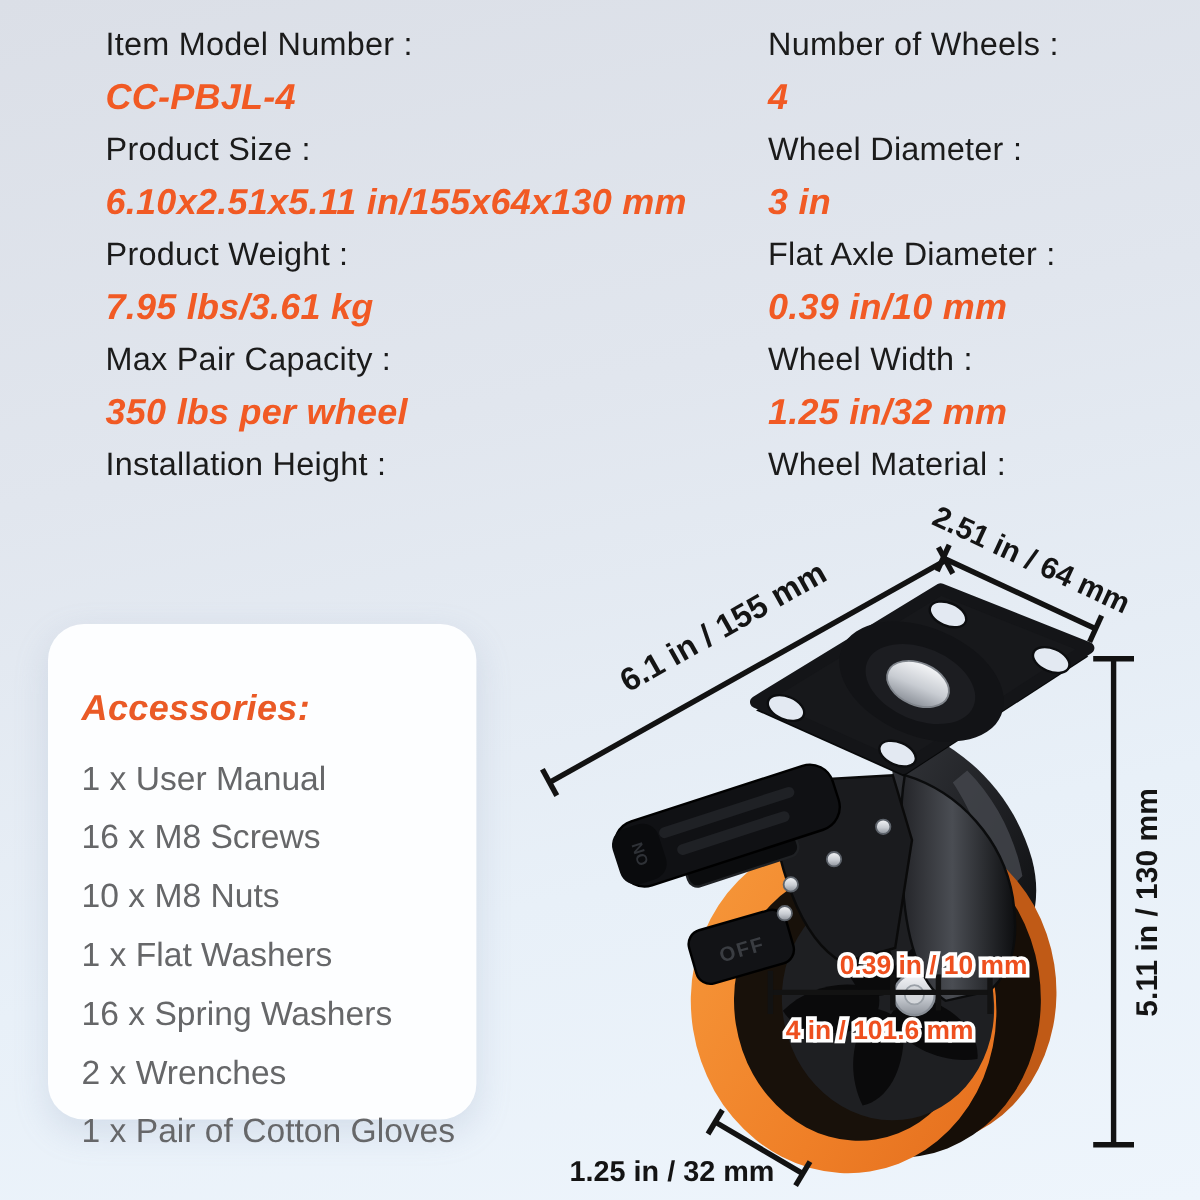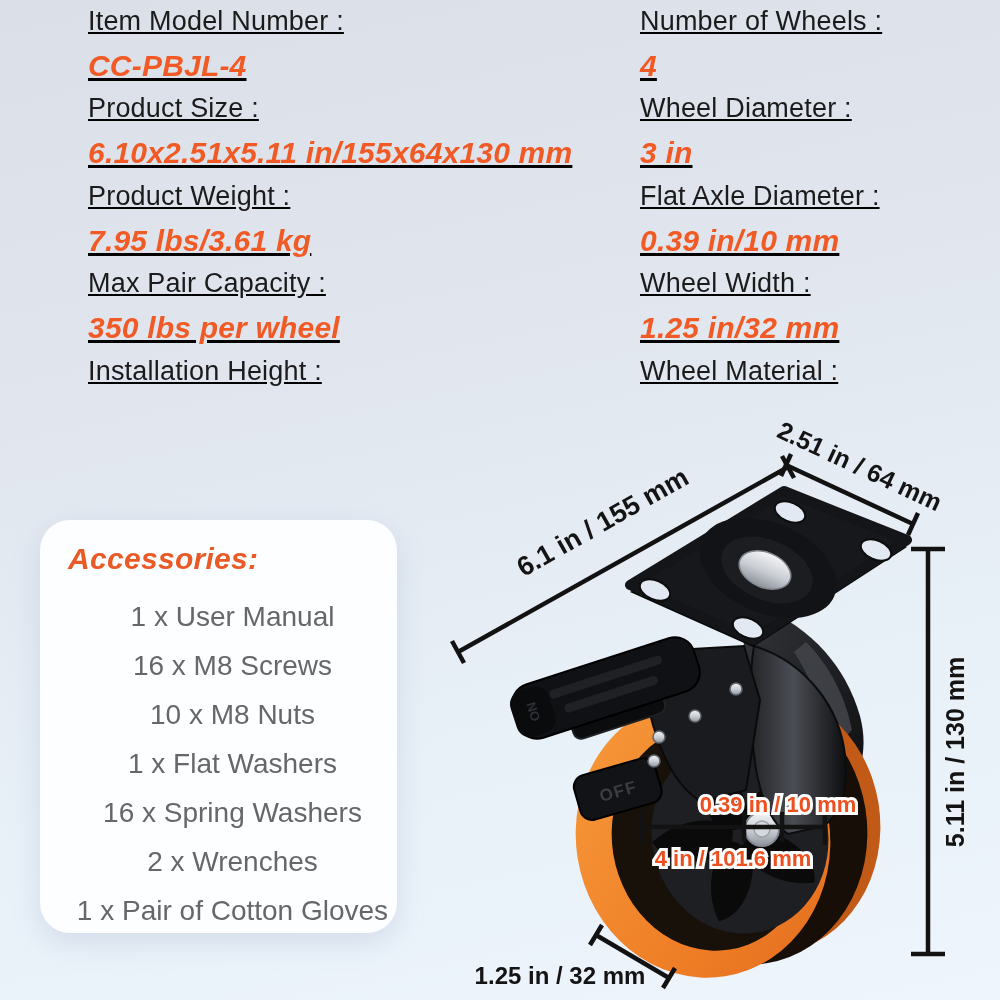--- a/index.html
+++ b/index.html
@@ -1,39 +1,39 @@
 <!DOCTYPE html>
 <html><head>
 <meta charset="utf-8">
 <style>
   html,body{margin:0;padding:0;}
   body{font-family:"Liberation Sans",sans-serif;}
   .stage{
     position:relative;width:1000px;height:1000px;overflow:hidden;
     background:linear-gradient(168deg,#dbdfe7 0%,#e1e6ee 35%,#e8f0f8 70%,#eef5fc 100%);
   }
-  .spec-col{position:absolute;top:0;white-space:nowrap;text-decoration:underline;}
+  .spec-col{position:absolute;top:16px;white-space:nowrap;}
   .spec-col.left{left:88px;}
   .spec-col.right{left:640px;}
   .spec-label{
     font-size:27px;line-height:43.7px;color:#1b1b1b;letter-spacing:.2px;
   }
   .spec-value{
     font-size:30px;line-height:43.7px;color:#f15a24;font-weight:bold;font-style:italic;letter-spacing:.2px;
   }
   .acc-card{
     position:absolute;left:40px;top:520px;width:357px;height:413px;
     background:#fdfeff;border-radius:30px;
     box-shadow:0 10px 28px rgba(130,150,180,.22);
     padding:22px 0 0 28px;box-sizing:border-box;
   }
   .acc-title{
-    font-size:30px;font-weight:bold;font-style:italic;color:#ea5a26;letter-spacing:.3px;height:34px;
-  }
-  .acc-list{margin:16px 0 0 0;padding:0;list-style:none;text-align:center;}
+    font-size:30px;font-weight:bold;font-style:italic;color:#ea5a26;letter-spacing:.3px;height:34px;margin-top:32px;
+  }
+  .acc-list{margin:16px 0 0 0;padding:0;list-style:none;}
   .acc-list li{
     font-size:28px;line-height:49px;color:#666769;white-space:nowrap;
   }
   svg.art{position:absolute;left:0;top:0;}
   svg text{font-family:"Liberation Sans",sans-serif;}
   .dim-black{fill:#141414;font-weight:bold;}
   .dim-orange{fill:#ee4f1e;font-weight:bold;stroke:#ffffff;stroke-width:6px;paint-order:stroke;}
   .dline{stroke:#121212;stroke-width:4.5;fill:none;}
 </style>
 </head>

